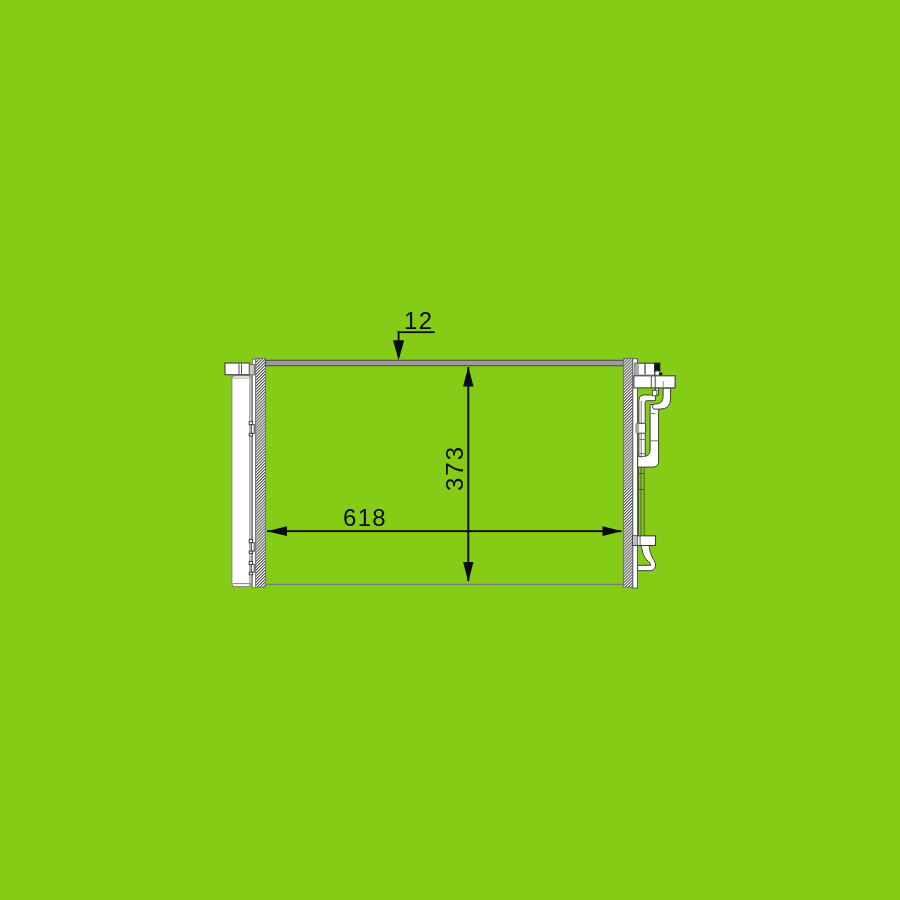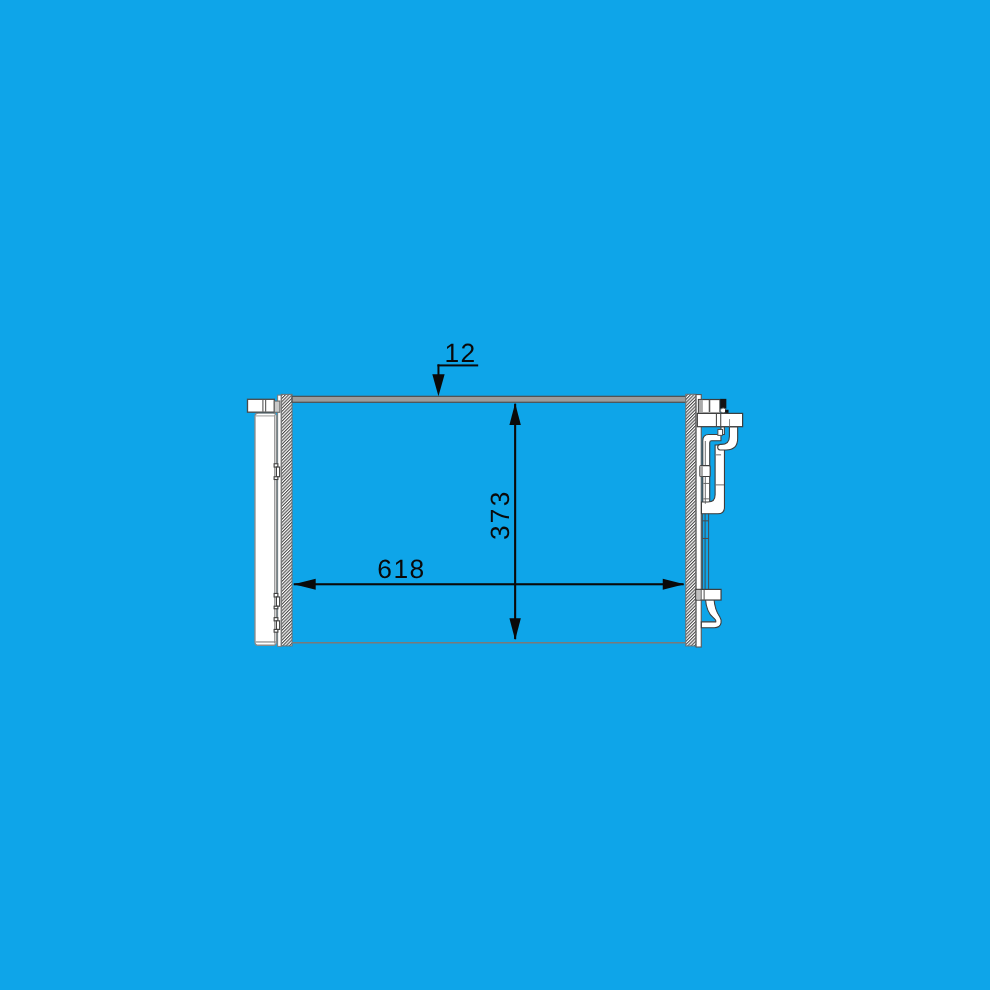--- a/index.html
+++ b/index.html
@@ -1,16 +1,16 @@
 <!DOCTYPE html>
 <html><head>
 <meta charset="utf-8">
 <style>
   html,body{margin:0;padding:0;background:#ffffff;}
-  #page{position:relative;width:900px;height:900px;background:#0ea5e9;overflow:hidden;
+  #page{position:relative;width:900px;height:900px;background:#84cc16;overflow:hidden;
         font-family:"Liberation Sans", sans-serif;}
   svg{position:absolute;left:0;top:0;}
 </style>
 </head>
 <body>
 <div id="page">
 <svg width="900" height="900" viewBox="0 0 900 900">
   <defs>
     <pattern id="hatch" width="2.1" height="2.1" patternUnits="userSpaceOnUse" patternTransform="rotate(-45)">
       <rect width="2.1" height="2.1" fill="#ffffff"></rect>

